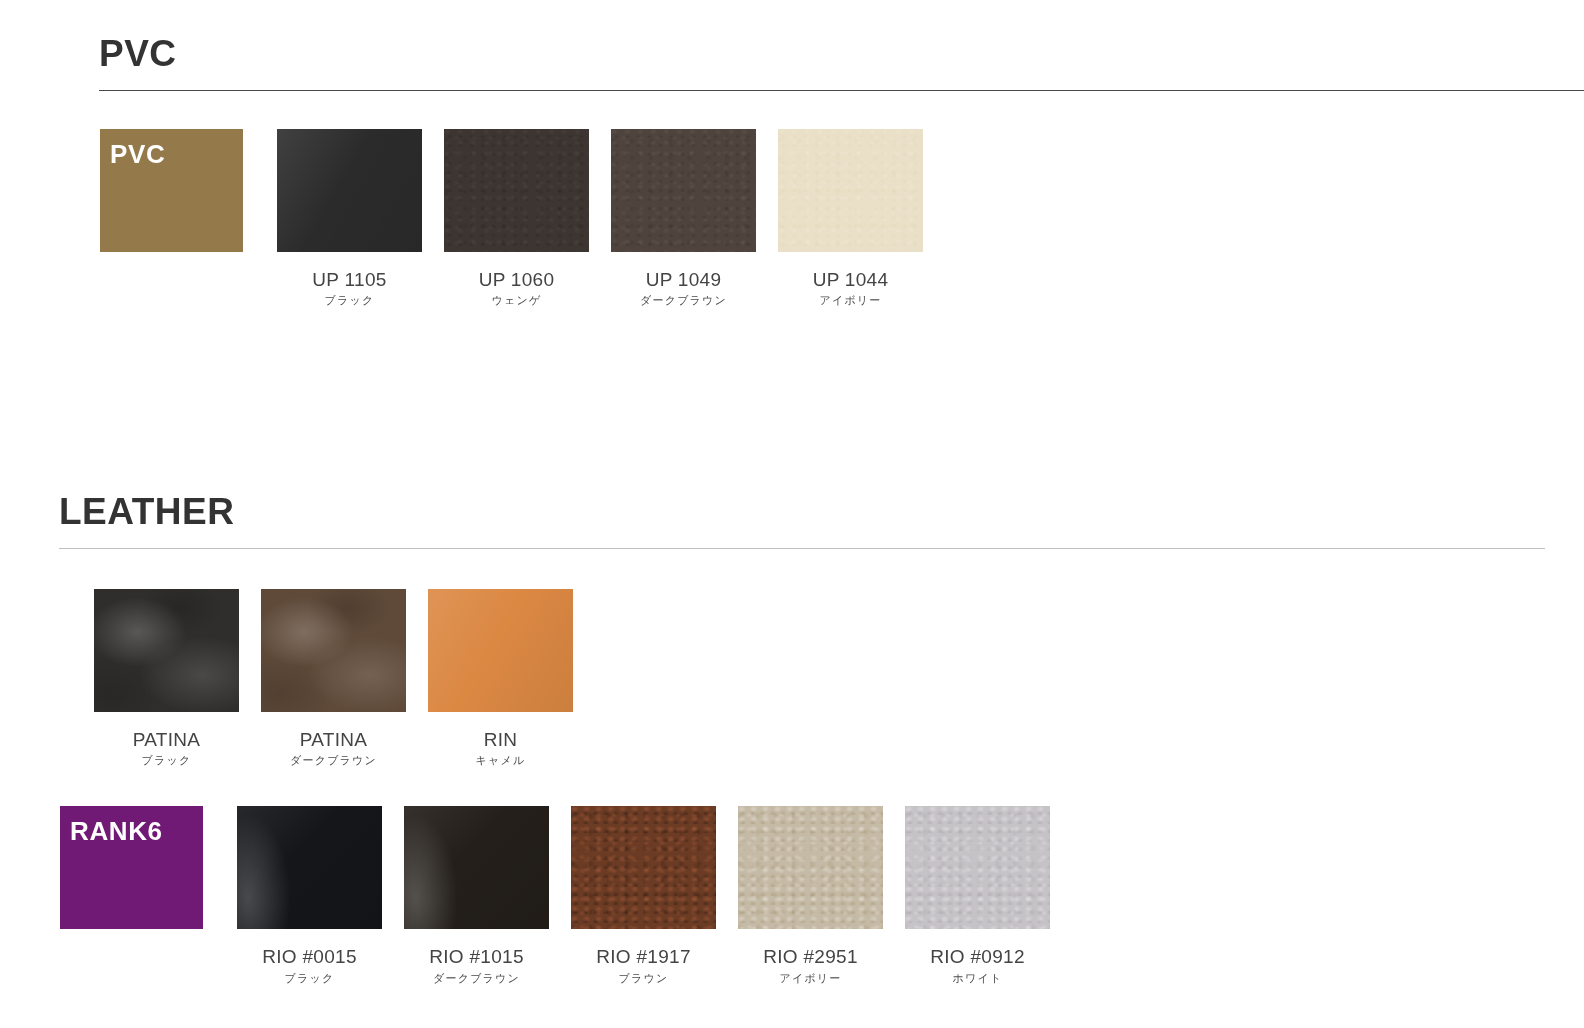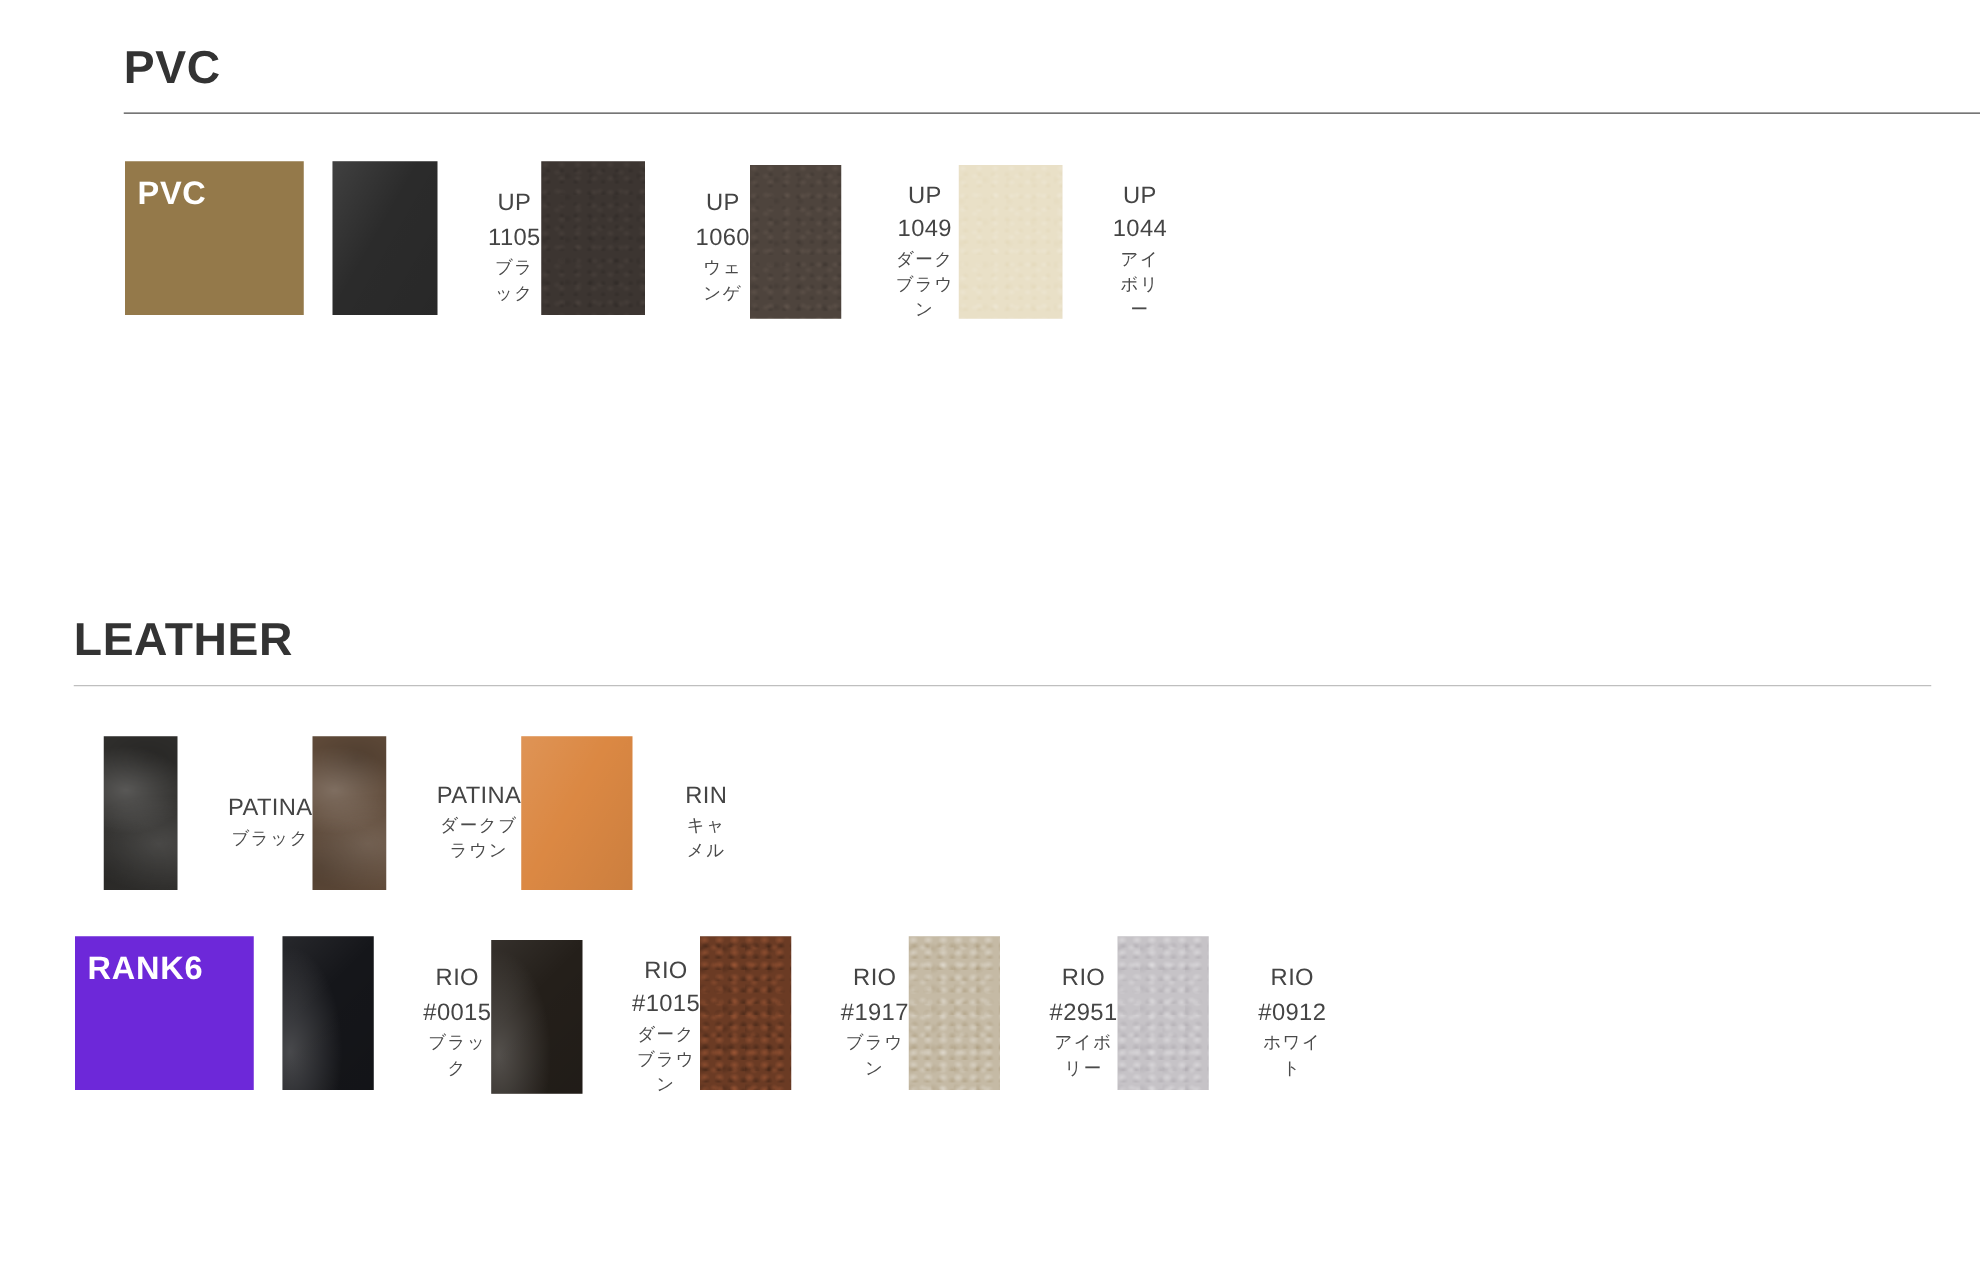--- a/index.html
+++ b/index.html
@@ -68,23 +68,22 @@
     font-weight: bold;
     letter-spacing: 0.6px;
     line-height: 1;
     font-family: "Liberation Sans", "DejaVu Sans", sans-serif;
   }
 
   .swatch-cell {
     width: 167px;
     flex: 0 0 167px;
     display: flex;
-    flex-direction: row;
+    flex-direction: column;
     align-items: center;
-    gap: 40px;
   }
   .swatch-cell.first { margin-left: 23px; }
 
   .swatch-tile {
     width: 145px;
     height: 123px;
     position: relative;
     overflow: hidden;
   }
 
@@ -146,21 +145,21 @@
   }
   .caption-code {
     display: block;
     font-size: 19px;
     color: #444444;
     letter-spacing: 0.3px;
     font-family: "Liberation Sans", "DejaVu Sans", sans-serif;
   }
   .caption-name {
     display: block;
-    font-size: 14px;
+    font-size: 11px;
     color: #4a4a4a;
     letter-spacing: 1.2px;
     font-family: "DejaVu Sans", "Liberation Sans", sans-serif;
   }
 </style>
 </head>
 <body>
 
 <div class="page">
 
@@ -237,21 +236,21 @@
       <div class="swatch-cell">
         <div class="swatch-tile tex-smooth" style="background:#db8843;"></div>
         <div class="swatch-caption">
           <span class="caption-code">RIN</span>
           <span class="caption-name">キャメル</span>
         </div>
       </div>
     </div>
 
     <div class="swatch-row" style="margin-top:37px;">
-      <div class="rank-box" style="background:#6d28d9;">
+      <div class="rank-box" style="background:#701a75;">
         <span class="rank-label">RANK6</span>
       </div>
 
       <div class="swatch-cell first">
         <div class="swatch-tile tex-glossy" style="background:#15161a;"></div>
         <div class="swatch-caption">
           <span class="caption-code">RIO #0015</span>
           <span class="caption-name">ブラック</span>
         </div>
       </div>

